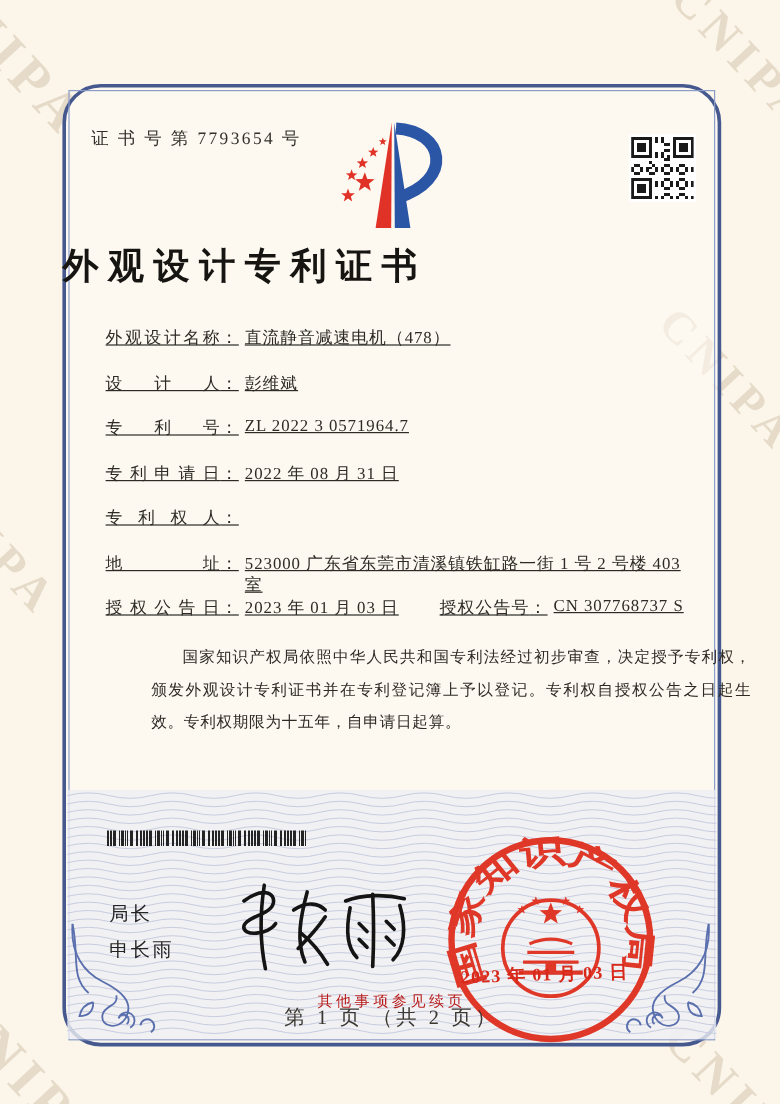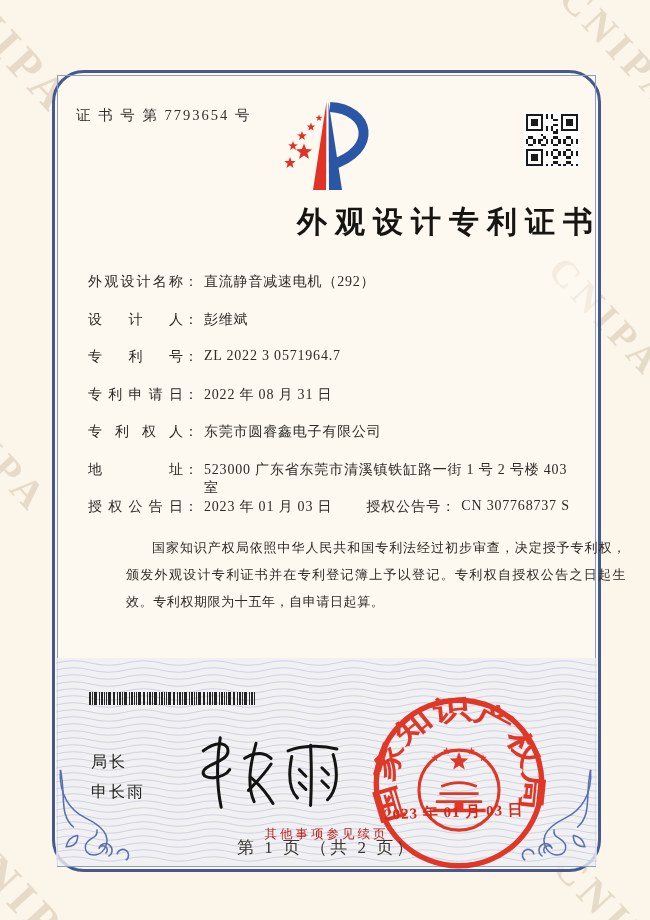--- a/index.html
+++ b/index.html
@@ -11,24 +11,24 @@
       color:rgba(203,187,160,0.45);letter-spacing:6px;transform:rotate(47deg);transform-origin:left top;
       z-index:1;white-space:nowrap;user-select:none;}
   
   .frame{left:52px;top:70px;width:543px;height:796px;border:3px solid #46598f;z-index:2;
          background:rgba(255,252,245,0.55);}
   .frame-inner{position:absolute;left:2px;top:2px;right:2px;bottom:2px;border:1px solid #8b9cc8;}
   .content{left:52px;top:70px;width:549px;height:802px;z-index:3;}
   .cert-no{position:absolute;left:24px;top:36px;font-size:14.5px;letter-spacing:2px;color:#33302c;}
   .logo{position:absolute;left:218px;top:28px;}
   .qr{position:absolute;left:472px;top:42px;background:#fff;padding:2px;}
-  .title{position:absolute;left:0;top:132px;width:100%;text-align:right;font-size:30px;
+  .title{position:absolute;left:0;top:132px;width:100%;text-align:left;font-size:30px;
          font-weight:bold;letter-spacing:8px;color:#171512;}
   
-  .fields{position:absolute;left:36px;top:203px;width:490px;font-size:14px;color:#2e2b27;}
+  .fields{position:absolute;left:36px;top:203px;width:490px;font-size:14px;color:#2e2b27;text-decoration:underline;}
   .f-row{height:37.5px;display:flex;align-items:flex-start;letter-spacing:1px;}
   .f-label{display:inline-block;width:96px;text-align:justify;text-align-last:justify;flex:none;}
   .f-colon{flex:none;}
   .f-value{margin-left:5px;letter-spacing:0.8px;}
   .f-pair2{margin-left:34px;display:flex;}
   
   .paras{position:absolute;left:30px;top:464px;width:500px;font-size:13px;line-height:27px;
          color:#2e2a25;text-align:justify;letter-spacing:0.6px;margin-left:44px;}
   .paras p{margin:0;text-indent:2em;}
   
@@ -209,41 +209,40 @@
         <rect x="20" y="20" width="1" height="1"></rect>
       </g>
   </svg>
 
   <div class="title">外观设计专利证书</div>
 
   <div class="fields">
     <div class="f-row">
       <span class="f-label">外观设计名称</span>
         <span class="f-colon">：</span>
-      <span class="f-value">直流静音减速电机（292）</span>
+      <span class="f-value">直流静音减速电机（478）</span>
     </div>
     <div class="f-row">
       <span class="f-label">设计人</span>
         <span class="f-colon">：</span>
       <span class="f-value">彭维斌</span>
     </div>
     <div class="f-row">
       <span class="f-label">专利号</span>
         <span class="f-colon">：</span>
       <span class="f-value">ZL 2022 3 0571964.7</span>
     </div>
     <div class="f-row">
       <span class="f-label">专利申请日</span>
         <span class="f-colon">：</span>
       <span class="f-value">2022 年 08 月 31 日</span>
     </div>
     <div class="f-row">
       <span class="f-label">专利权人</span>
         <span class="f-colon">：</span>
-      <span class="f-value">东莞市圆睿鑫电子有限公司</span>
     </div>
     <div class="f-row">
       <span class="f-label">地址</span>
         <span class="f-colon">：</span>
       <span class="f-value">523000 广东省东莞市清溪镇铁缸路一街 1 号 2 号楼 403 室</span>
     </div>
     <div class="f-row">
       <span class="f-label">授权公告日</span>
         <span class="f-colon">：</span>
       <span class="f-value">2023 年 01 月 03 日</span>

